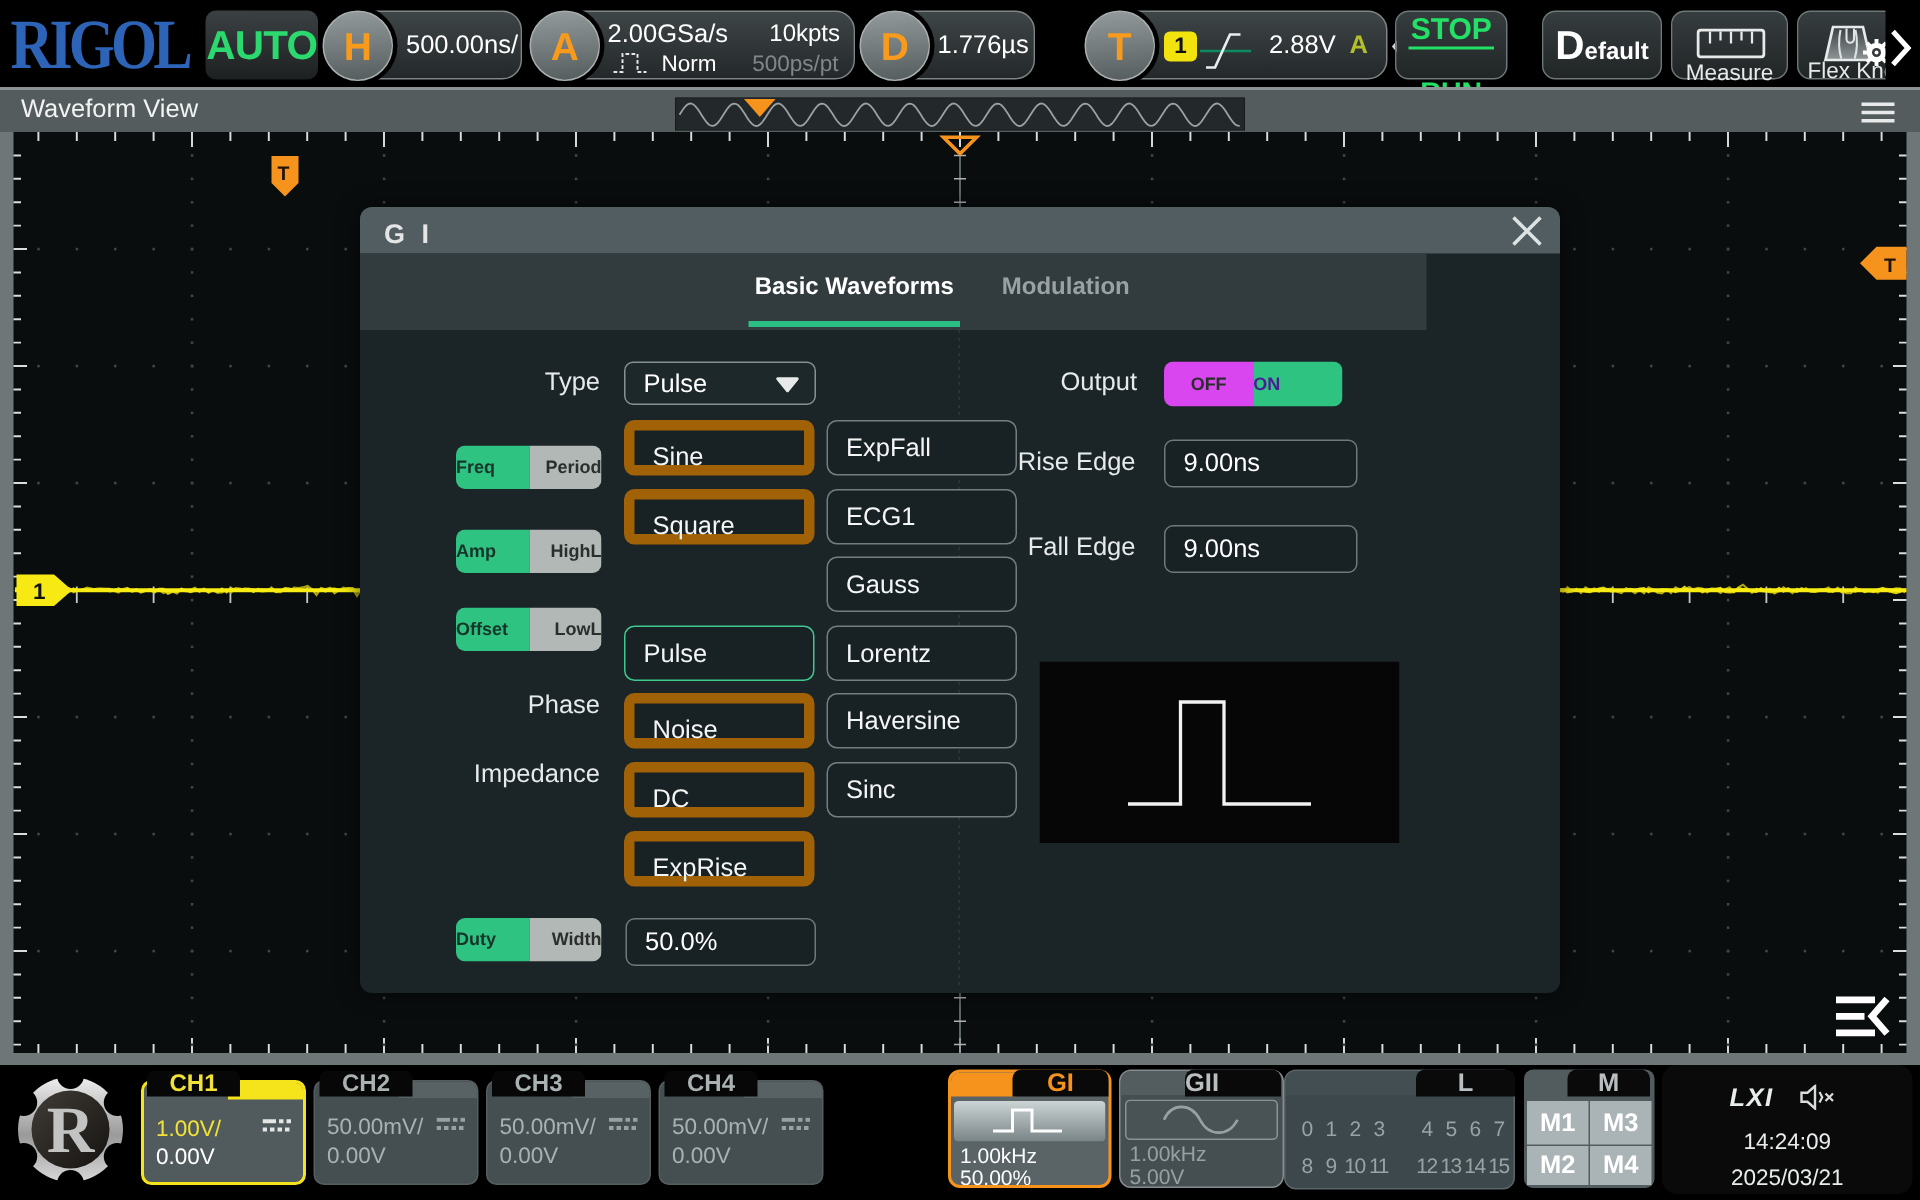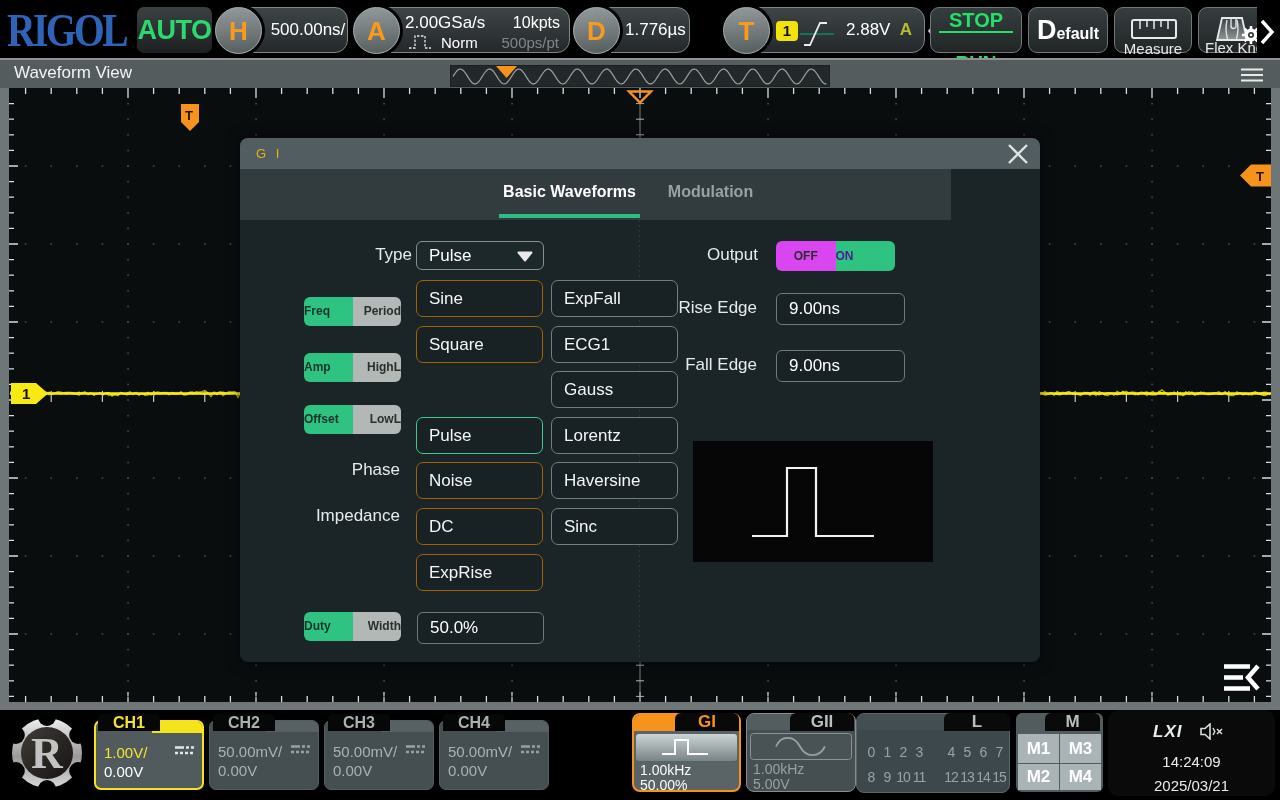--- a/index.html
+++ b/index.html
@@ -1,21 +1,21 @@
 <!DOCTYPE html>
 <html><head><meta charset="utf-8"><style>
 *{margin:0;padding:0;box-sizing:border-box}
 body{width:1280px;height:800px;background:#000;font-family:"Liberation Sans",sans-serif;overflow:hidden}
 .abs{position:absolute}
 #screen{position:relative;width:1280px;height:800px;background:#000}
 .pill{position:absolute;top:7px;height:46px;border:1.5px solid #7e8688;border-radius:13px;background:linear-gradient(#3e4547,#24282a)}
 .bring{position:absolute;top:4px;width:53px;height:53px;border-radius:50%;background:#000}
 .circ{position:absolute;top:7px;width:47px;height:47px;border-radius:50%;background:linear-gradient(175deg,#939a9c 0%,#787f81 45%,#555c5e 100%);border:1px solid #a9afaf;color:#f89b1c;font-size:26px;font-weight:bold;text-align:center;line-height:46px}
 .tbtn{position:absolute;top:7px;height:46px;border:1.5px solid #6e7779;border-radius:9px;background:linear-gradient(#363d3f,#212526);text-align:center;color:#e8eaea}
-.wl{position:absolute;left:176px;width:127px;height:37px;border:1px solid #a16207;border-radius:7px;background:#182124;color:#f4f6f6;font-size:17px;line-height:35px;padding-left:12px}
+.wl{position:absolute;left:176px;width:127px;height:37px;border:7px solid #a16207;border-radius:7px;background:#182124;color:#f4f6f6;font-size:17px;line-height:35px;padding-left:12px}
 .wr{position:absolute;left:311px;width:127px;height:37px;border:1px solid #747e80;border-radius:7px;background:#182124;color:#f4f6f6;font-size:17px;line-height:35px;padding-left:12px}
 .lab{position:absolute;color:#e6eaea;font-size:17px;text-align:right}
 .inp{position:absolute;width:129px;height:32px;border:1px solid #6f797b;border-radius:6px;background:#182124;color:#fff;font-size:17px;line-height:30px;padding-left:12px}
 .tog{position:absolute;width:97px;height:29px;border-radius:6px;overflow:hidden;font-size:12px;font-weight:bold;display:flex}
 .tog .g{background:#2fc382;color:#17342a;flex:1;text-align:left;line-height:29px}
 .tog .s{background:#b2b8b6;color:#2a2f2e;flex:1;text-align:right;line-height:29px}
 .chtab{position:absolute;left:4px;top:0;width:62px;height:17px;background:#070707;border-radius:5px 5px 0 0;font-size:16px;font-weight:bold;text-align:center;line-height:17px}
 .chl{position:absolute;left:8px;font-size:15px}
 .num{display:inline-block;width:16px;text-align:center;letter-spacing:-1px}
 </style></head><body>
@@ -51,21 +51,21 @@
         <path d="M5 25H11L21 3H28" stroke="#e9eded" stroke-width="1.8" fill="none"></path>
       </svg>
       <span class="abs" style="left:99px;top:0;line-height:44px;color:#fff;font-size:17px">2.88V</span>
       <span class="abs" style="right:12px;top:0;line-height:44px;color:#b3bf2a;font-size:17px;font-weight:bold">A</span>
     </div>
     <div class="bring" style="left:720px"></div>
     <div class="circ" style="left:723px">T</div>
     <svg class="abs" style="left:926px;top:18px" width="16" height="26">
       <path d="M13 2L4 13L13 24" stroke="#cfd3d3" stroke-width="3.2" fill="none"></path>
     </svg>
-    <div class="tbtn" style="left:930px;width:92px">
+    <div class="tbtn" style="left:930px;width:75px">
       <div style="color:#23e066;font-size:20px;font-weight:bold;line-height:22px;margin-top:1px">STOP</div>
       <div style="position:absolute;left:8px;right:8px;top:23px;height:2px;background:#23e066"></div>
       <div style="color:#23e066;font-size:19px;font-weight:bold;line-height:21px;margin-top:21px">RUN</div>
     </div>
     <div class="tbtn" style="left:1028px;width:80px;line-height:44px;color:#fff"><span style="font-size:27px;font-weight:bold">D</span><span style="font-size:16px;font-weight:bold">efault</span></div>
     <div class="tbtn" style="left:1114px;width:78px">
       <svg class="abs" style="left:16px;top:11px" width="46" height="20">
         <rect x="1" y="1" width="44" height="18" rx="2" fill="none" stroke="#e8eaea" stroke-width="2"></rect>
         <path d="M9 2V10M16 2V8M23 2V10M30 2V8M37 2V10" stroke="#e8eaea" stroke-width="1.5"></path>
       </svg>
@@ -732,32 +732,32 @@
       <path d="M181 16H199V34L190 43L181 34Z" fill="#f6931d"></path>
       <text x="185" y="32" font-size="13" font-weight="bold" fill="#201408" font-family="Liberation Sans, sans-serif">T</text>
       <path d="M629 3.5H651L640 14.5Z" fill="none" stroke="#f6931d" stroke-width="2.4"></path>
       <path d="M1271 76.5H1251L1240 87.5L1251 98.5H1271Z" fill="#f6931d"></path>
       <text x="1256" y="93" font-size="13" font-weight="bold" fill="#201408" font-family="Liberation Sans, sans-serif">T</text>
       <path d="M1224 578.5H1250M1224 589.5H1243M1224 600.5H1250" stroke="#fff" stroke-width="4.5"></path>
       <path d="M1258 578L1248 589.5L1258 601" stroke="#fff" stroke-width="4.5" fill="none"></path>
     </svg>
     <div class="abs" style="left:240px;top:138px;width:800px;height:524px;background:#1b2527;border-radius:8px;box-shadow:0 0 14px rgba(0,0,0,.6)">
       <div class="abs" style="left:0;top:0;width:800px;height:31px;background:#525d61;border-radius:8px 8px 0 0">
-        <span class="abs" style="left:16px;top:8px;color:#eab308;font-size:13px;font-weight:normal;letter-spacing:3px">G I</span>
+        <span class="abs" style="left:16px;top:8px;color:#e5e5e5;font-size:18px;font-weight:bold;letter-spacing:3px">G I</span>
         <svg class="abs" style="right:10px;top:6px" width="24" height="20">
           <path d="M3 1L21 19M21 1L3 19" stroke="#dde3e3" stroke-width="2.4"></path>
         </svg>
       </div>
       <div class="abs" style="left:0;top:31px;width:711px;height:51px;background:#323c3f">
         <span class="abs" style="left:259px;width:141px;top:14px;text-align:center;color:#fff;font-size:16px;font-weight:bold">Basic Waveforms</span>
         <span class="abs" style="left:400px;width:141px;top:14px;text-align:center;color:#99a1a3;font-size:16px;font-weight:bold">Modulation</span>
         <div class="abs" style="left:259px;top:45px;width:141px;height:4px;background:#2bbf85"></div>
       </div>
       <div class="abs" style="left:399px;top:82px;width:1px;height:440px;background:repeating-linear-gradient(#2e383a 0 2px,transparent 2px 5px)"></div>
-      <div class="lab" style="left:52px;top:107px;width:120px">Type</div>
+      <div class="lab" style="left:40px;top:107px;width:120px">Type</div>
       <div class="lab" style="left:398px;top:107px;width:120px">Output</div>
       <div class="lab" style="left:397px;top:160px;width:120px">Rise Edge</div>
       <div class="lab" style="left:397px;top:217px;width:120px">Fall Edge</div>
       <div class="lab" style="left:40px;top:322px;width:120px">Phase</div>
       <div class="lab" style="left:40px;top:368px;width:120px">Impedance</div>
       <div class="abs" style="left:176px;top:103px;width:128px;height:29px;border:1px solid #879192;border-radius:6px;background:#1d282a;color:#fff;font-size:17px;line-height:27px;padding-left:12px">Pulse<svg class="abs" style="right:10px;top:9px" width="16" height="11">
           <path d="M1.5 1.5H14.5L8 9.5Z" fill="#e8eaea" stroke="#e8eaea" stroke-width="2" stroke-linejoin="round"></path>
         </svg></div>
       <div class="abs" style="left:536px;top:103px;width:119px;height:30px;border-radius:6px;overflow:hidden;display:flex;font-size:12px;font-weight:bold">
         <div style="flex:1;background:#d946ef;color:#2a2f2e;text-align:center;line-height:30px">OFF</div>
@@ -895,21 +895,21 @@
     <div class="abs" style="left:746px;top:713px;width:110px;height:79px">
       <div class="abs" style="left:0;top:0;width:110px;height:79px;border:1px solid #878d8f;border-radius:8px;background:#454f52;overflow:hidden">
         <div class="abs" style="left:0;top:0;width:44px;height:16px;background:#535d60"></div>
         <svg class="abs" style="left:3px;top:19px" width="102" height="27">
           <rect x="0.5" y="0.5" width="101" height="26" rx="3" fill="#495356" stroke="#8a9294"></rect>
           <path d="M26 13.5C31 2 44 2 50 13.5C56 25 69 25 75 13.5" stroke="#98a0a2" stroke-width="1.8" fill="none"></path>
         </svg>
         <div class="abs" style="left:6px;top:47px;color:#98a0a2;font-size:14px">1.00kHz</div>
         <div class="abs" style="left:6px;top:62px;color:#98a0a2;font-size:14px">5.00V</div>
       </div>
-      <div class="abs" style="left:44px;top:0;width:64px;height:18px;background:#090909;border-radius:6px 6px 0 0;color:#b9bfc1;font-size:17px;font-weight:bold;text-align:center;line-height:18px">GII</div>
+      <div class="abs" style="left:44px;top:0;width:64px;height:18px;background:#090909;border-radius:6px 6px 0 0;color:#b9bfc1;font-size:17px;font-weight:bold;text-align:left;line-height:18px">GII</div>
     </div>
     <div class="abs" style="left:856px;top:713px;width:154px;height:80px">
       <div class="abs" style="left:0;top:0;width:154px;height:80px;background:#3d484c;border:1px solid #5d6568;border-radius:8px;overflow:hidden">
         <div class="abs" style="left:0;top:0;width:88px;height:16px;background:#434e52"></div>
         <div class="abs" style="left:6px;top:30px;color:#99a3a5;font-size:14px"><span class="num">0</span><span class="num">1</span><span class="num">2</span><span class="num">3</span><span style="display:inline-block;width:16px"></span><span class="num">4</span><span class="num">5</span><span class="num">6</span><span class="num">7</span></div>
         <div class="abs" style="left:6px;top:55px;color:#99a3a5;font-size:14px"><span class="num">8</span><span class="num">9</span><span class="num">10</span><span class="num">11</span><span style="display:inline-block;width:16px"></span><span class="num">12</span><span class="num">13</span><span class="num">14</span><span class="num">15</span></div>
       </div>
       <div class="abs" style="left:88px;top:0;width:66px;height:18px;background:#0a0a0a;border-radius:6px 6px 0 0;color:#b9bfc1;font-size:17px;font-weight:bold;text-align:center;line-height:18px">L</div>
     </div>
     <div class="abs" style="left:1016px;top:713px;width:87px;height:79px">

